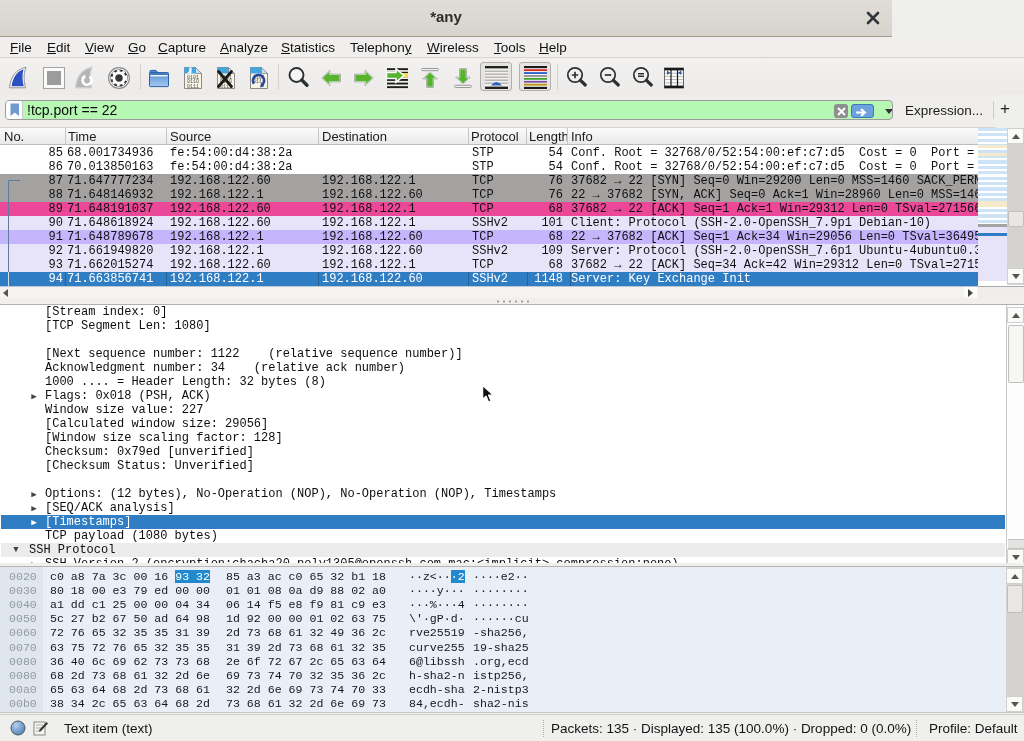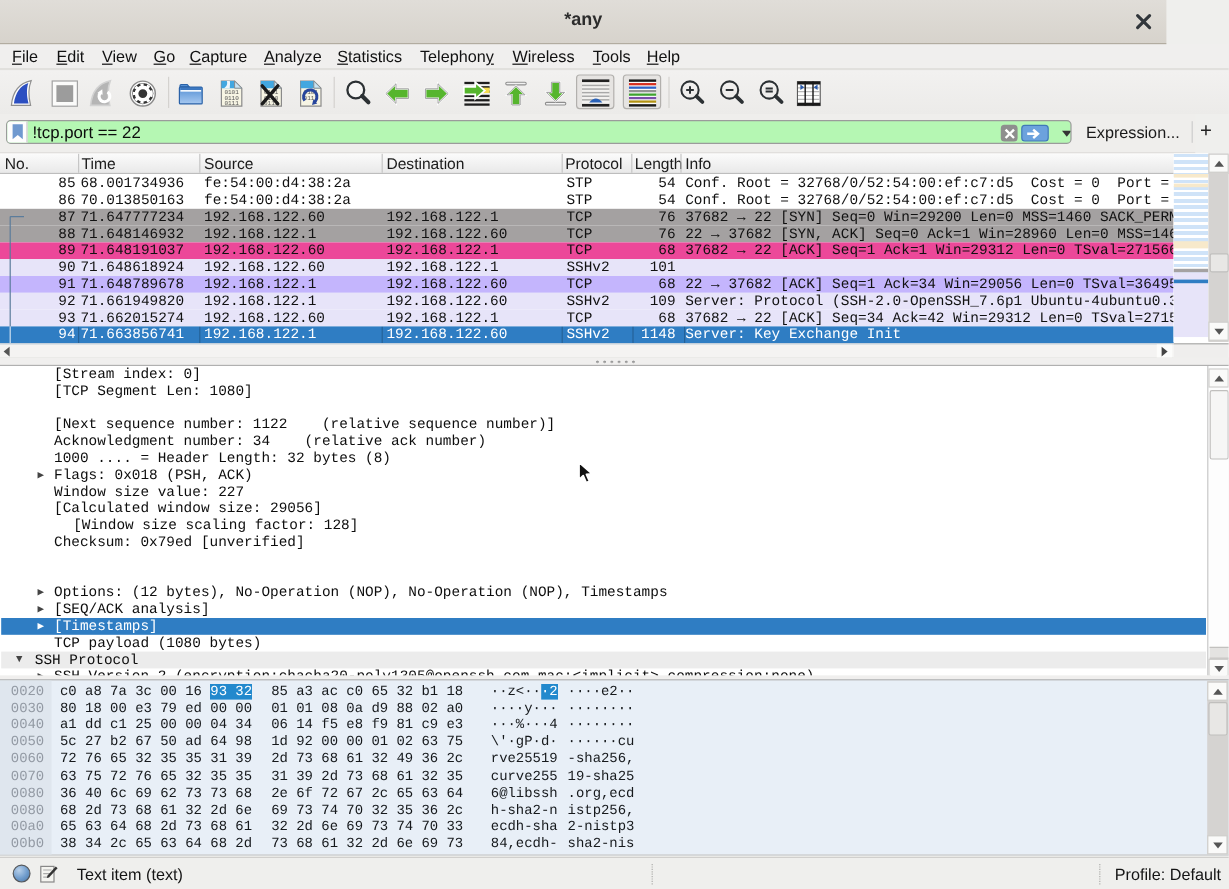--- a/index.html
+++ b/index.html
@@ -1,20 +1,20 @@
 <!DOCTYPE html>
 <html><head>
 <meta charset="utf-8">
 <style>
 * { margin:0; padding:0; box-sizing:border-box; }
 html,body { width:1024px; height:741px; }
 body { position:relative; overflow:hidden; background:#efefed; font-family:"Liberation Sans",sans-serif; }
 
 
-#titlebar { position:absolute; left:0; top:0; width:972px; height:37px;
+#titlebar { position:absolute; left:0; top:0; width:892px; height:37px;
   background:linear-gradient(#e0ddd8,#d7d3cc); border-bottom:1px solid #a59d90; }
 #titlebar .title { position:absolute; left:0; right:0; top:7.5px; text-align:center;
   font-weight:bold; font-size:15px; color:#2c2c2c; }
 #titlebar .close { position:absolute; right:8px; top:7px; width:22px; height:22px; }
 
 
 #menubar { position:absolute; left:0; top:37px; width:1024px; height:21px;
   background:#f0efee; border-bottom:1px solid #d8d6d2; font-size:13.5px; color:#111;
   white-space:nowrap; }
 #menubar span { position:absolute; top:3px; }
@@ -313,21 +313,21 @@
     <span style="left:529px">Length</span>
       <i style="left:567px"></i>
     <span style="left:571px">Info</span>
   </div>
   <div id="prows">
     <div class="prow" style="top:18px;background:#fff"><span class="c-no">85</span><span class="c-time">68.001734936</span><span class="c-src">fe:54:00:d4:38:2a</span><span class="c-proto">STP</span><span class="c-len">54</span><span class="c-info">Conf. Root = 32768/0/52:54:00:ef:c7:d5  Cost = 0  Port = </span></div>
     <div class="prow" style="top:32px;background:#fff"><span class="c-no">86</span><span class="c-time">70.013850163</span><span class="c-src">fe:54:00:d4:38:2a</span><span class="c-proto">STP</span><span class="c-len">54</span><span class="c-info">Conf. Root = 32768/0/52:54:00:ef:c7:d5  Cost = 0  Port = </span></div>
     <div class="prow" style="top:46px;background:#a4a1a1"><span class="c-no">87</span><span class="c-time">71.647777234</span><span class="c-src">192.168.122.60</span><span class="c-dst">192.168.122.1</span><span class="c-proto">TCP</span><span class="c-len">76</span><span class="c-info">37682 → 22 [SYN] Seq=0 Win=29200 Len=0 MSS=1460 SACK_PERM</span></div>
     <div class="prow" style="top:60px;background:#a4a1a1"><span class="c-no">88</span><span class="c-time">71.648146932</span><span class="c-src">192.168.122.1</span><span class="c-dst">192.168.122.60</span><span class="c-proto">TCP</span><span class="c-len">76</span><span class="c-info">22 → 37682 [SYN, ACK] Seq=0 Ack=1 Win=28960 Len=0 MSS=1460</span></div>
     <div class="prow" style="top:74px;background:#ec4899"><span class="c-no">89</span><span class="c-time">71.648191037</span><span class="c-src">192.168.122.60</span><span class="c-dst">192.168.122.1</span><span class="c-proto">TCP</span><span class="c-len">68</span><span class="c-info">37682 → 22 [ACK] Seq=1 Ack=1 Win=29312 Len=0 TSval=2715667</span></div>
-    <div class="prow" style="top:88px;background:#e7e4f9"><span class="c-no">90</span><span class="c-time">71.648618924</span><span class="c-src">192.168.122.60</span><span class="c-dst">192.168.122.1</span><span class="c-proto">SSHv2</span><span class="c-len">101</span></div>
+    <div class="prow" style="top:88px;background:#e7e4f9"><span class="c-no">90</span><span class="c-time">71.648618924</span><span class="c-src">192.168.122.60</span><span class="c-dst">192.168.122.1</span><span class="c-proto">SSHv2</span><span class="c-len">101</span><span class="c-info">Client: Protocol (SSH-2.0-OpenSSH_7.9p1 Debian-10)</span></div>
     <div class="prow" style="top:102px;background:#c4b5fd"><span class="c-no">91</span><span class="c-time">71.648789678</span><span class="c-src">192.168.122.1</span><span class="c-dst">192.168.122.60</span><span class="c-proto">TCP</span><span class="c-len">68</span><span class="c-info">22 → 37682 [ACK] Seq=1 Ack=34 Win=29056 Len=0 TSval=36495</span></div>
     <div class="prow" style="top:116px;background:#e7e4f9"><span class="c-no">92</span><span class="c-time">71.661949820</span><span class="c-src">192.168.122.1</span><span class="c-dst">192.168.122.60</span><span class="c-proto">SSHv2</span><span class="c-len">109</span><span class="c-info">Server: Protocol (SSH-2.0-OpenSSH_7.6p1 Ubuntu-4ubuntu0.3</span></div>
     <div class="prow" style="top:130px;background:#e7e4f9"><span class="c-no">93</span><span class="c-time">71.662015274</span><span class="c-src">192.168.122.60</span><span class="c-dst">192.168.122.1</span><span class="c-proto">TCP</span><span class="c-len">68</span><span class="c-info">37682 → 22 [ACK] Seq=34 Ack=42 Win=29312 Len=0 TSval=2715</span></div>
     <div class="prow" style="top:144px;background:#2f7dc3;color:#fff"><span class="c-no">94</span><span class="c-time">71.663856741</span><span class="c-src">192.168.122.1</span><span class="c-dst">192.168.122.60</span><span class="c-proto">SSHv2</span><span class="c-len">1148</span><span class="c-info">Server: Key Exchange Init</span><i style="position:absolute;left:65px;top:0;width:1px;height:14px;background:rgba(0,0,0,.22)"></i><i style="position:absolute;left:166px;top:0;width:1px;height:14px;background:rgba(0,0,0,.22)"></i><i style="position:absolute;left:318px;top:0;width:1px;height:14px;background:rgba(0,0,0,.22)"></i><i style="position:absolute;left:468px;top:0;width:1px;height:14px;background:rgba(0,0,0,.22)"></i><i style="position:absolute;left:527px;top:0;width:1px;height:14px;background:rgba(0,0,0,.22)"></i><i style="position:absolute;left:570px;top:0;width:1px;height:14px;background:rgba(0,0,0,.22)"></i></div>
     <svg style="position:absolute;left:0;top:46px;width:24px;height:112px" viewBox="0 0 24 112">
       <path d="M8.5 6.5 H20 M8.5 6.5 V98" stroke="#5b7c9b" stroke-width="1" fill="none"></path>
       <path d="M8.5 98 V112" stroke="#cfe0ef" stroke-width="1"></path>
     </svg>
   </div>
   <div id="minimap">
@@ -360,22 +360,23 @@
 <div id="details">
   <div id="drows" style="position:absolute;left:0;top:-1px;width:100%;height:260px">
     <div class="drow" style="top:1px"><span style="position:absolute;left:44px">[Stream index: 0]</span></div>
     <div class="drow" style="top:15px"><span style="position:absolute;left:44px">[TCP Segment Len: 1080]</span></div>
     <div class="drow" style="top:43px"><span style="position:absolute;left:44px">[Next sequence number: 1122    (relative sequence number)]</span></div>
     <div class="drow" style="top:57px"><span style="position:absolute;left:44px">Acknowledgment number: 34    (relative ack number)</span></div>
     <div class="drow" style="top:71px"><span style="position:absolute;left:44px">1000 .... = Header Length: 32 bytes (8)</span></div>
     <div class="drow" style="top:85px"><span class="tri" style="left:26px">▶</span><span style="position:absolute;left:44px">Flags: 0x018 (PSH, ACK)</span></div>
     <div class="drow" style="top:99px"><span style="position:absolute;left:44px">Window size value: 227</span></div>
     <div class="drow" style="top:113px"><span style="position:absolute;left:44px">[Calculated window size: 29056]</span></div>
-    <div class="drow" style="top:127px"><span style="position:absolute;left:60px">[Window size scaling factor: 128]</span></div>
+    <div class="drow" style="top:127px"><span style="position:absolute;left:44px">[Window size scaling factor: 128]</span></div>
     <div class="drow" style="top:141px"><span style="position:absolute;left:44px">Checksum: 0x79ed [unverified]</span></div>
+    <div class="drow" style="top:155px"><span style="position:absolute;left:44px">[Checksum Status: Unverified]</span></div>
     <div class="drow" style="top:183px"><span class="tri" style="left:26px">▶</span><span style="position:absolute;left:44px">Options: (12 bytes), No-Operation (NOP), No-Operation (NOP), Timestamps</span></div>
     <div class="drow" style="top:197px"><span class="tri" style="left:26px">▶</span><span style="position:absolute;left:44px">[SEQ/ACK analysis]</span></div>
     <div class="drow" style="top:211px;background:#2f7dc3;color:#fff"><span class="tri" style="left:26px;color:#fff">▶</span><span style="position:absolute;left:44px">[Timestamps]</span></div>
     <div class="drow" style="top:225px"><span style="position:absolute;left:44px">TCP payload (1080 bytes)</span></div>
     <div class="drow" style="top:239px;background:#ececec"><span class="tri" style="left:8px">▼</span><span style="position:absolute;left:28px">SSH Protocol</span></div>
     <div class="drow" style="top:253px"><span class="tri" style="left:26px">▶</span><span style="position:absolute;left:44px">SSH Version 2 (encryption:chacha20-poly1305@openssh.com mac:&lt;implicit&gt; compression:none)</span></div>
   </div>
   <div id="dvscroll">
     <div class="sbtn sup" style="top:3px"></div>
     <div class="sthumb" style="top:20px;height:58px;background:#f6f6f5"></div>
@@ -418,19 +419,20 @@
       </defs>
       <circle cx="8" cy="8" r="7" fill="url(#sg)" stroke="#55585c" stroke-width="1"></circle>
   </svg>
   <svg width="16" height="16" viewBox="0 0 16 16" style="position:absolute;left:33px;top:5px">
     <rect x="1" y="2" width="11" height="13" fill="#f4f4f0" stroke="#888"></rect>
     <path d="M3 5 h7 M3 8 h7 M3 11 h5" stroke="#aaa" stroke-width="1"></path>
     <path d="M13.5 2 L15 3.5 L8 11 l-2 .7 .6 -2.1 Z" fill="#333"></path>
   </svg>
   <div style="position:absolute;left:64px;top:6px">Text item (text)</div>
   <div style="position:absolute;left:543px;top:5px;width:0;height:17px;border-left:1px dotted #adadab"></div>
+  <div style="position:absolute;left:551px;top:6px">Packets: 135 · Displayed: 135 (100.0%) · Dropped: 0 (0.0%)</div>
   <div style="position:absolute;left:916px;top:5px;width:0;height:17px;border-left:1px dotted #adadab"></div>
   <div style="position:absolute;left:929px;top:6px">Profile: Default</div>
 </div>
 
 <svg id="cursor" width="16" height="22" viewBox="0 0 16 22" style="position:absolute;left:481px;top:384px;z-index:50">
   <path d="M1.5 1.2 L1.5 15.8 L5 12.4 L7.5 18.2 L10.2 17 L7.7 11.3 L12.4 10.9 Z" fill="#111" stroke="#fff" stroke-width="1.5" stroke-linejoin="round"></path>
 </svg>
 
 </body></html>

